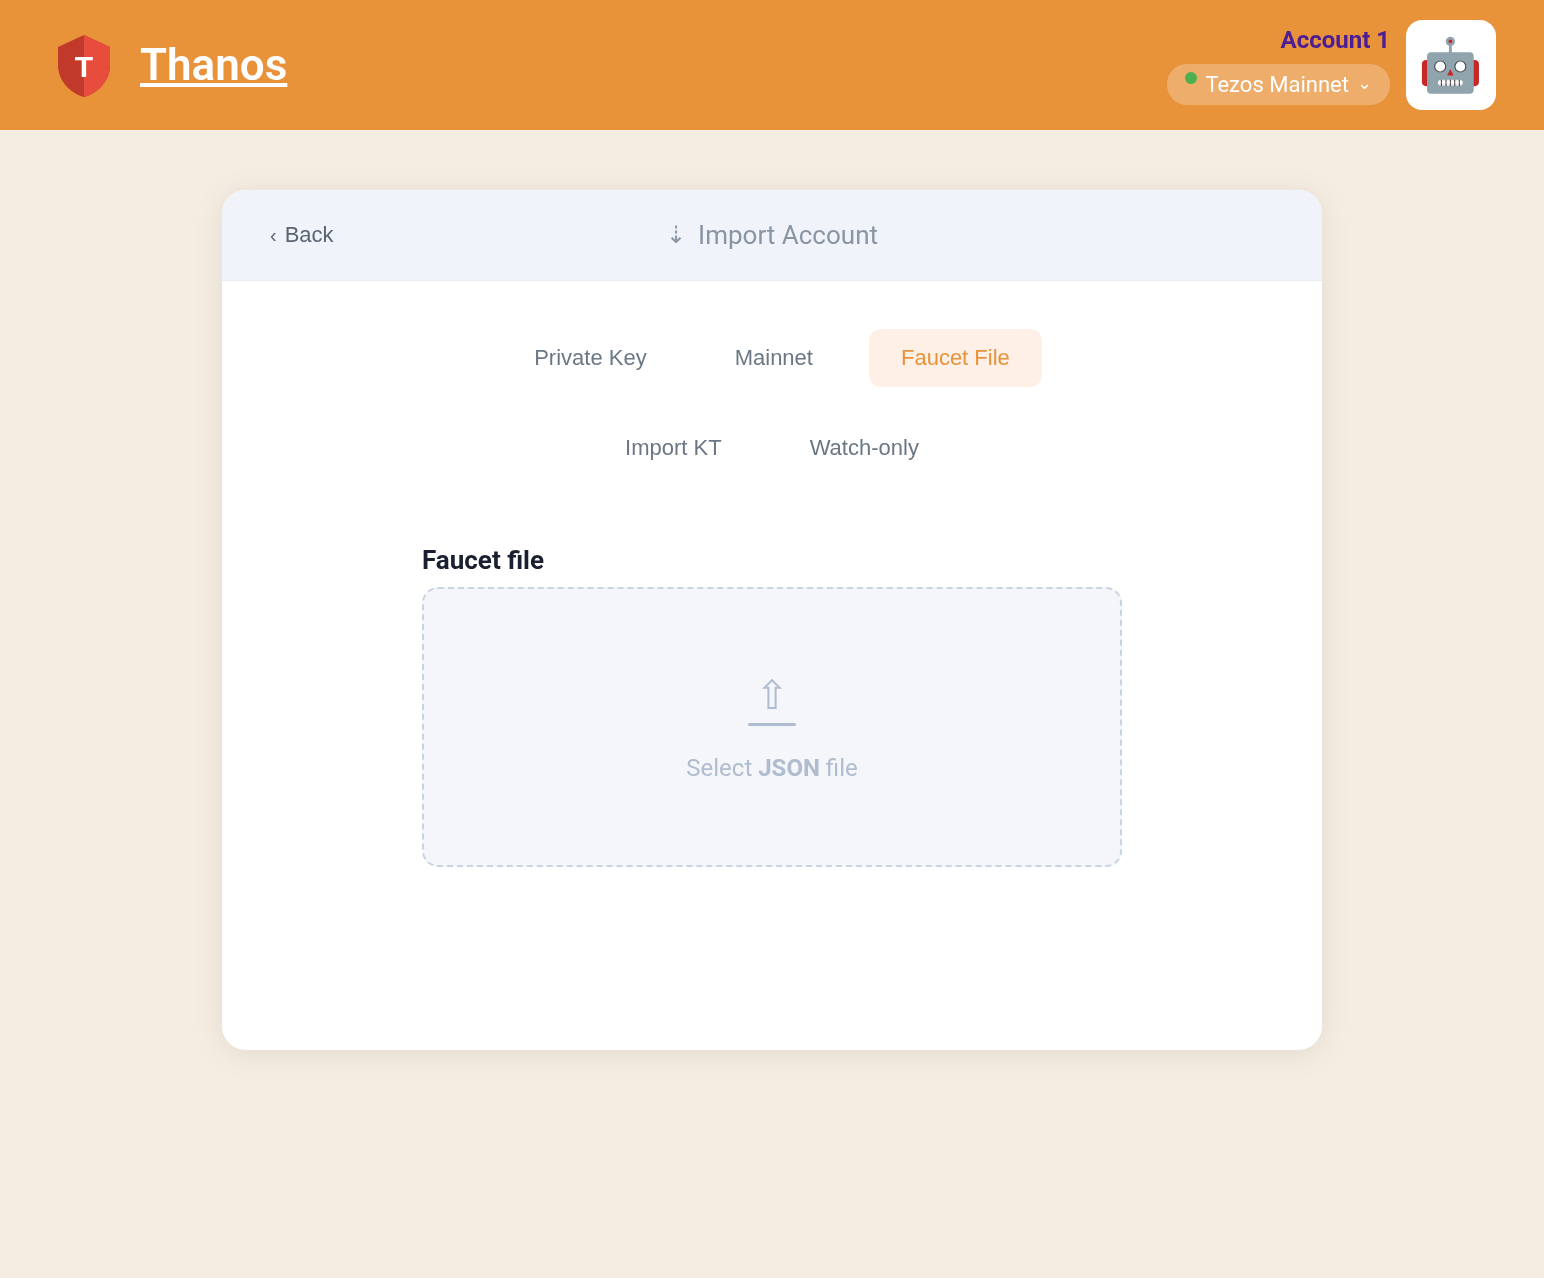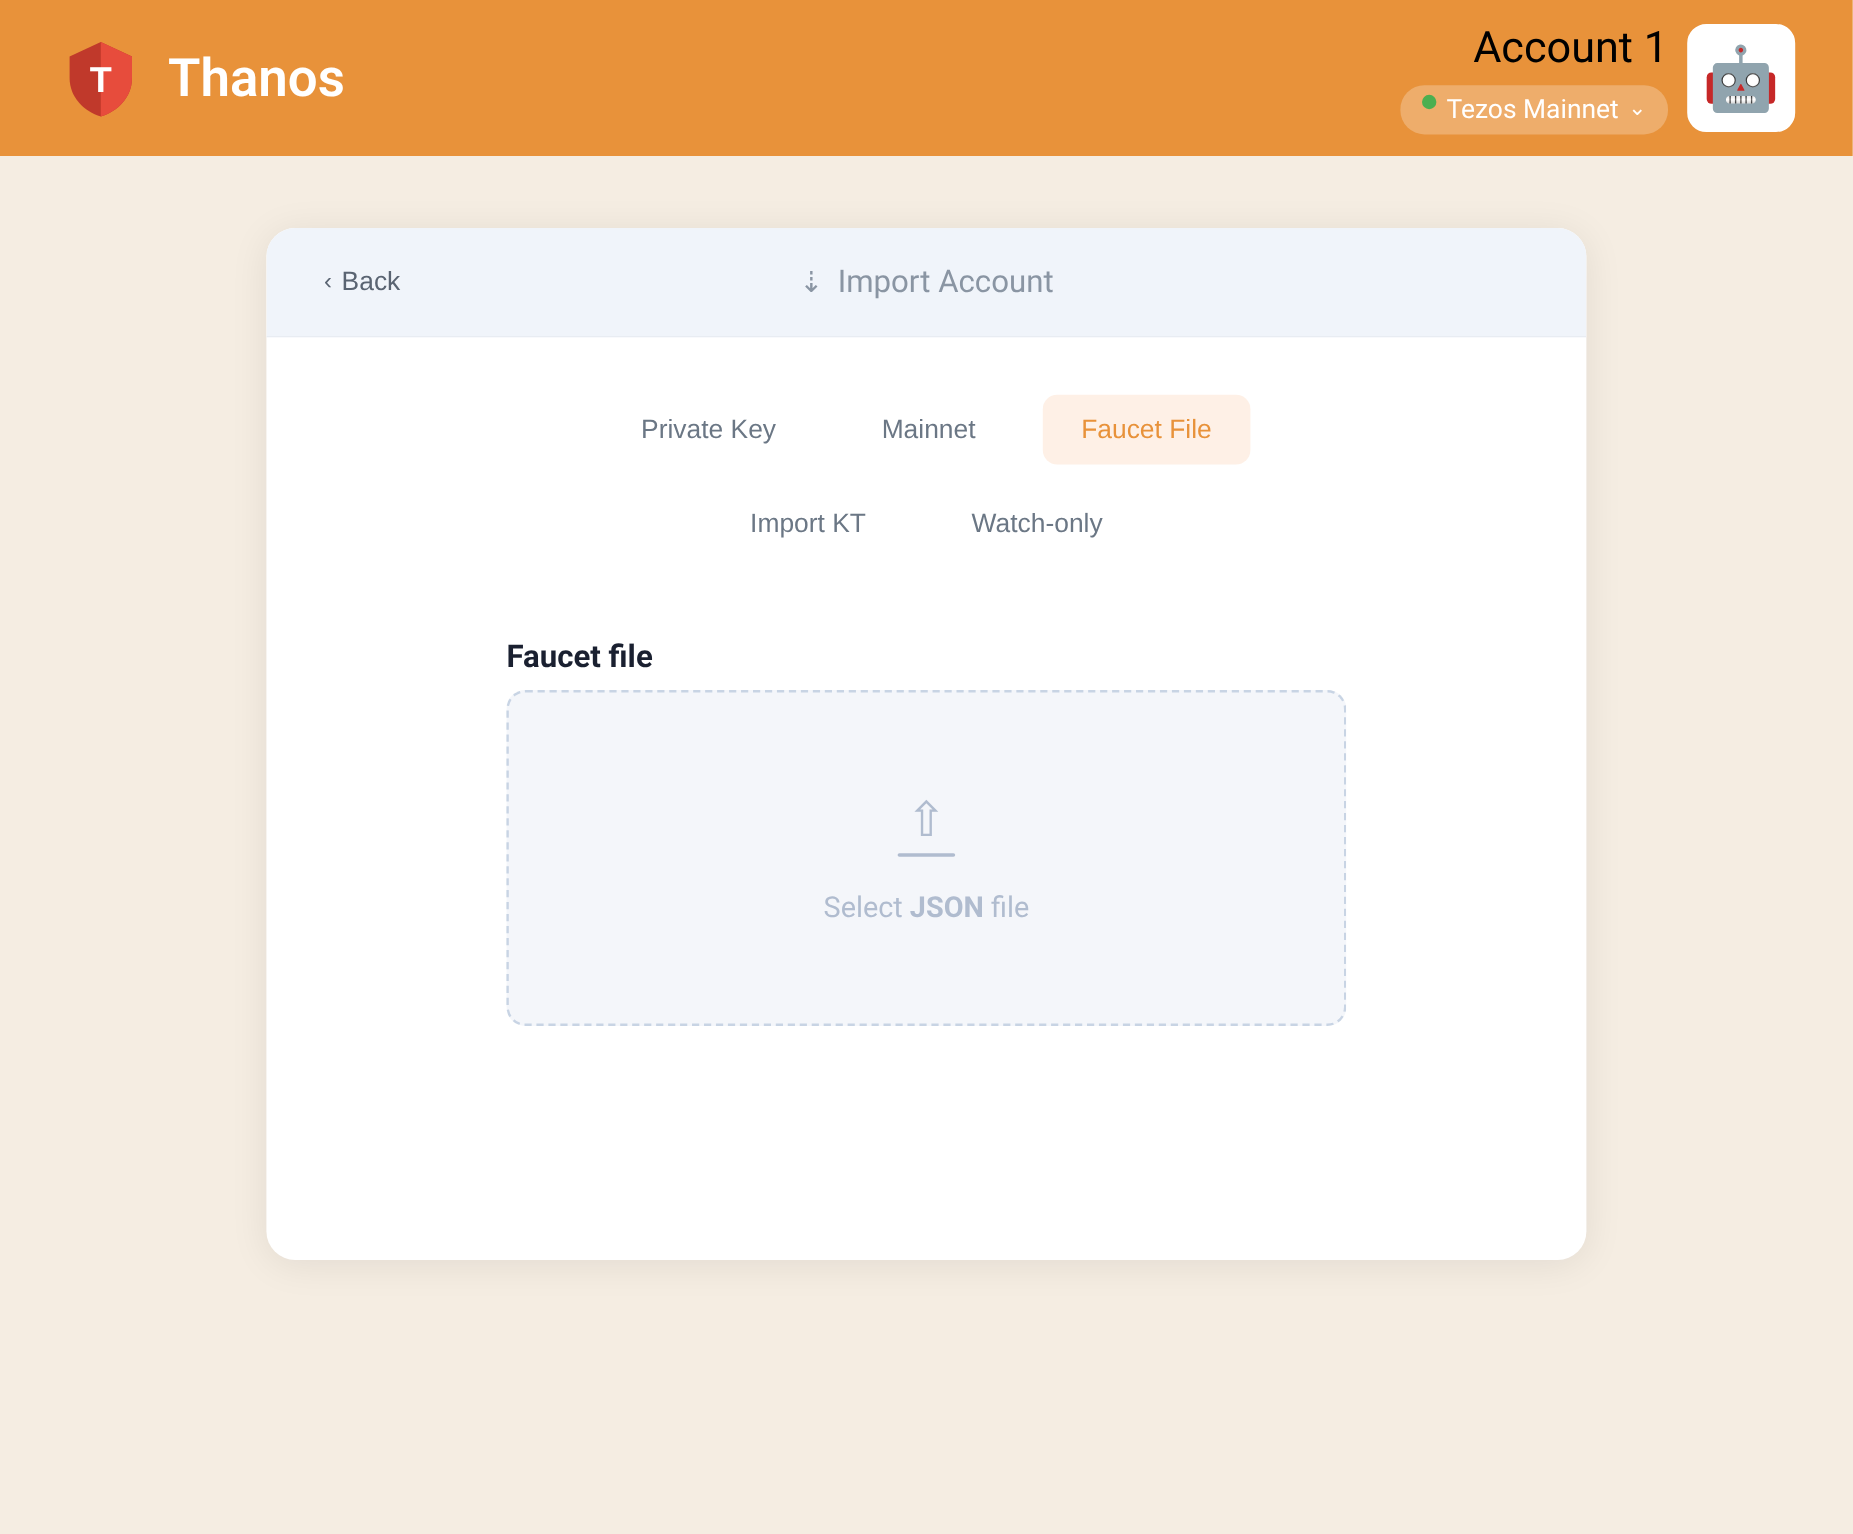--- a/index.html
+++ b/index.html
@@ -29,39 +29,40 @@
 
     .logo-shield {
       width: 72px;
       height: 72px;
     }
 
     .logo-text {
       color: #ffffff;
       font-size: 44px;
       font-weight: 600;
+      text-decoration: underline;
     }
 
     .account-area {
       display: flex;
       align-items: center;
       gap: 16px;
     }
 
     .account-info {
       display: flex;
       flex-direction: column;
       align-items: flex-end;
       gap: 10px;
     }
 
     .account-name {
-      color: #000000;
-      font-size: 36px;
-      font-weight: 400;
+      color: #4c1d95;
+      font-size: 24px;
+      font-weight: 700;
     }
 
     .network-badge {
       background: rgba(255,255,255,0.25);
       border-radius: 20px;
       padding: 8px 18px;
       display: flex;
       align-items: flex-start;
       gap: 8px;
       cursor: pointer;
@@ -157,21 +158,21 @@
     .import-icon {
       font-size: 24px;
     }
 
     
     .tabs-area {
       padding: 48px 0 20px;
       display: flex;
       flex-direction: column;
       align-items: center;
-      gap: 4px;
+      gap: 16px;
     }
 
     .tabs-row {
       display: flex;
       gap: 24px;
       margin-bottom: 16px;
     }
 
     .tab {
       padding: 16px 32px;

